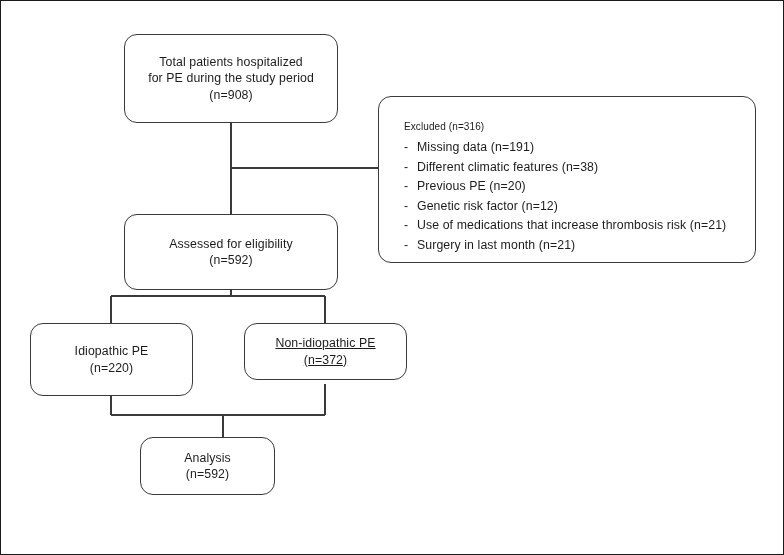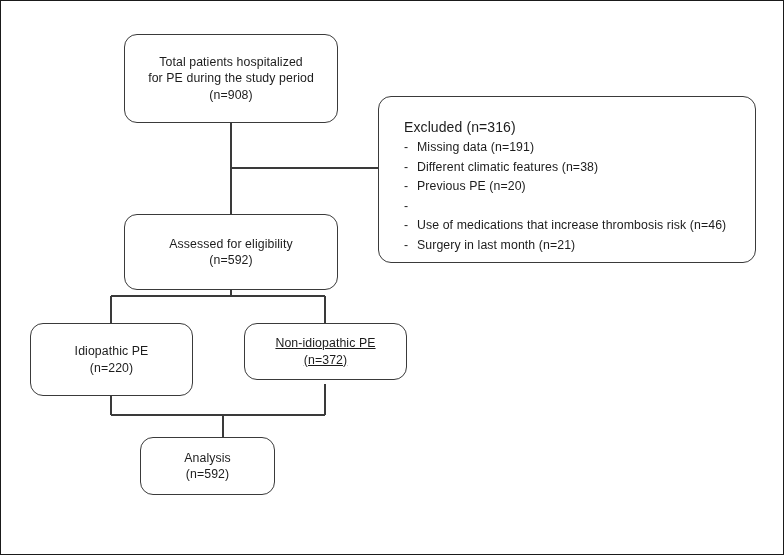--- a/index.html
+++ b/index.html
@@ -49,21 +49,21 @@
   #node-analysis     { left: 139px; top: 436px; width: 135px; height: 58px; }
 
   #node-excluded {
     left: 377px; top: 95px; width: 378px; height: 167px;
     align-items: flex-start;
     justify-content: flex-start;
     padding: 22px 0 0 25px;
     text-align: left;
   }
   #node-excluded .exc-title {
-    font-size: 14px;
+    font-size: 10px;
     line-height: 16px;
     margin-bottom: 3px;
     white-space: nowrap;
   }
   .exc-list {
     list-style: none;
     margin: 0;
     padding: 0;
   }
   .exc-list li {
@@ -124,24 +124,25 @@
       <li>
         <span class="exc-dash">-</span>
         <span>Different climatic features (n=38)</span>
       </li>
       <li>
         <span class="exc-dash">-</span>
         <span>Previous PE (n=20)</span>
       </li>
       <li>
         <span class="exc-dash">-</span>
+        <span>Genetic risk factor (n=12)</span>
       </li>
       <li>
         <span class="exc-dash">-</span>
-        <span>Use of medications that increase thrombosis risk (n=46)</span>
+        <span>Use of medications that increase thrombosis risk (n=21)</span>
       </li>
       <li>
         <span class="exc-dash">-</span>
         <span>Surgery in last month (n=21)</span>
       </li>
     </ul>
   </div>
 
   <div class="node" id="node-assessed">
     <span class="line">Assessed for eligibility</span>

